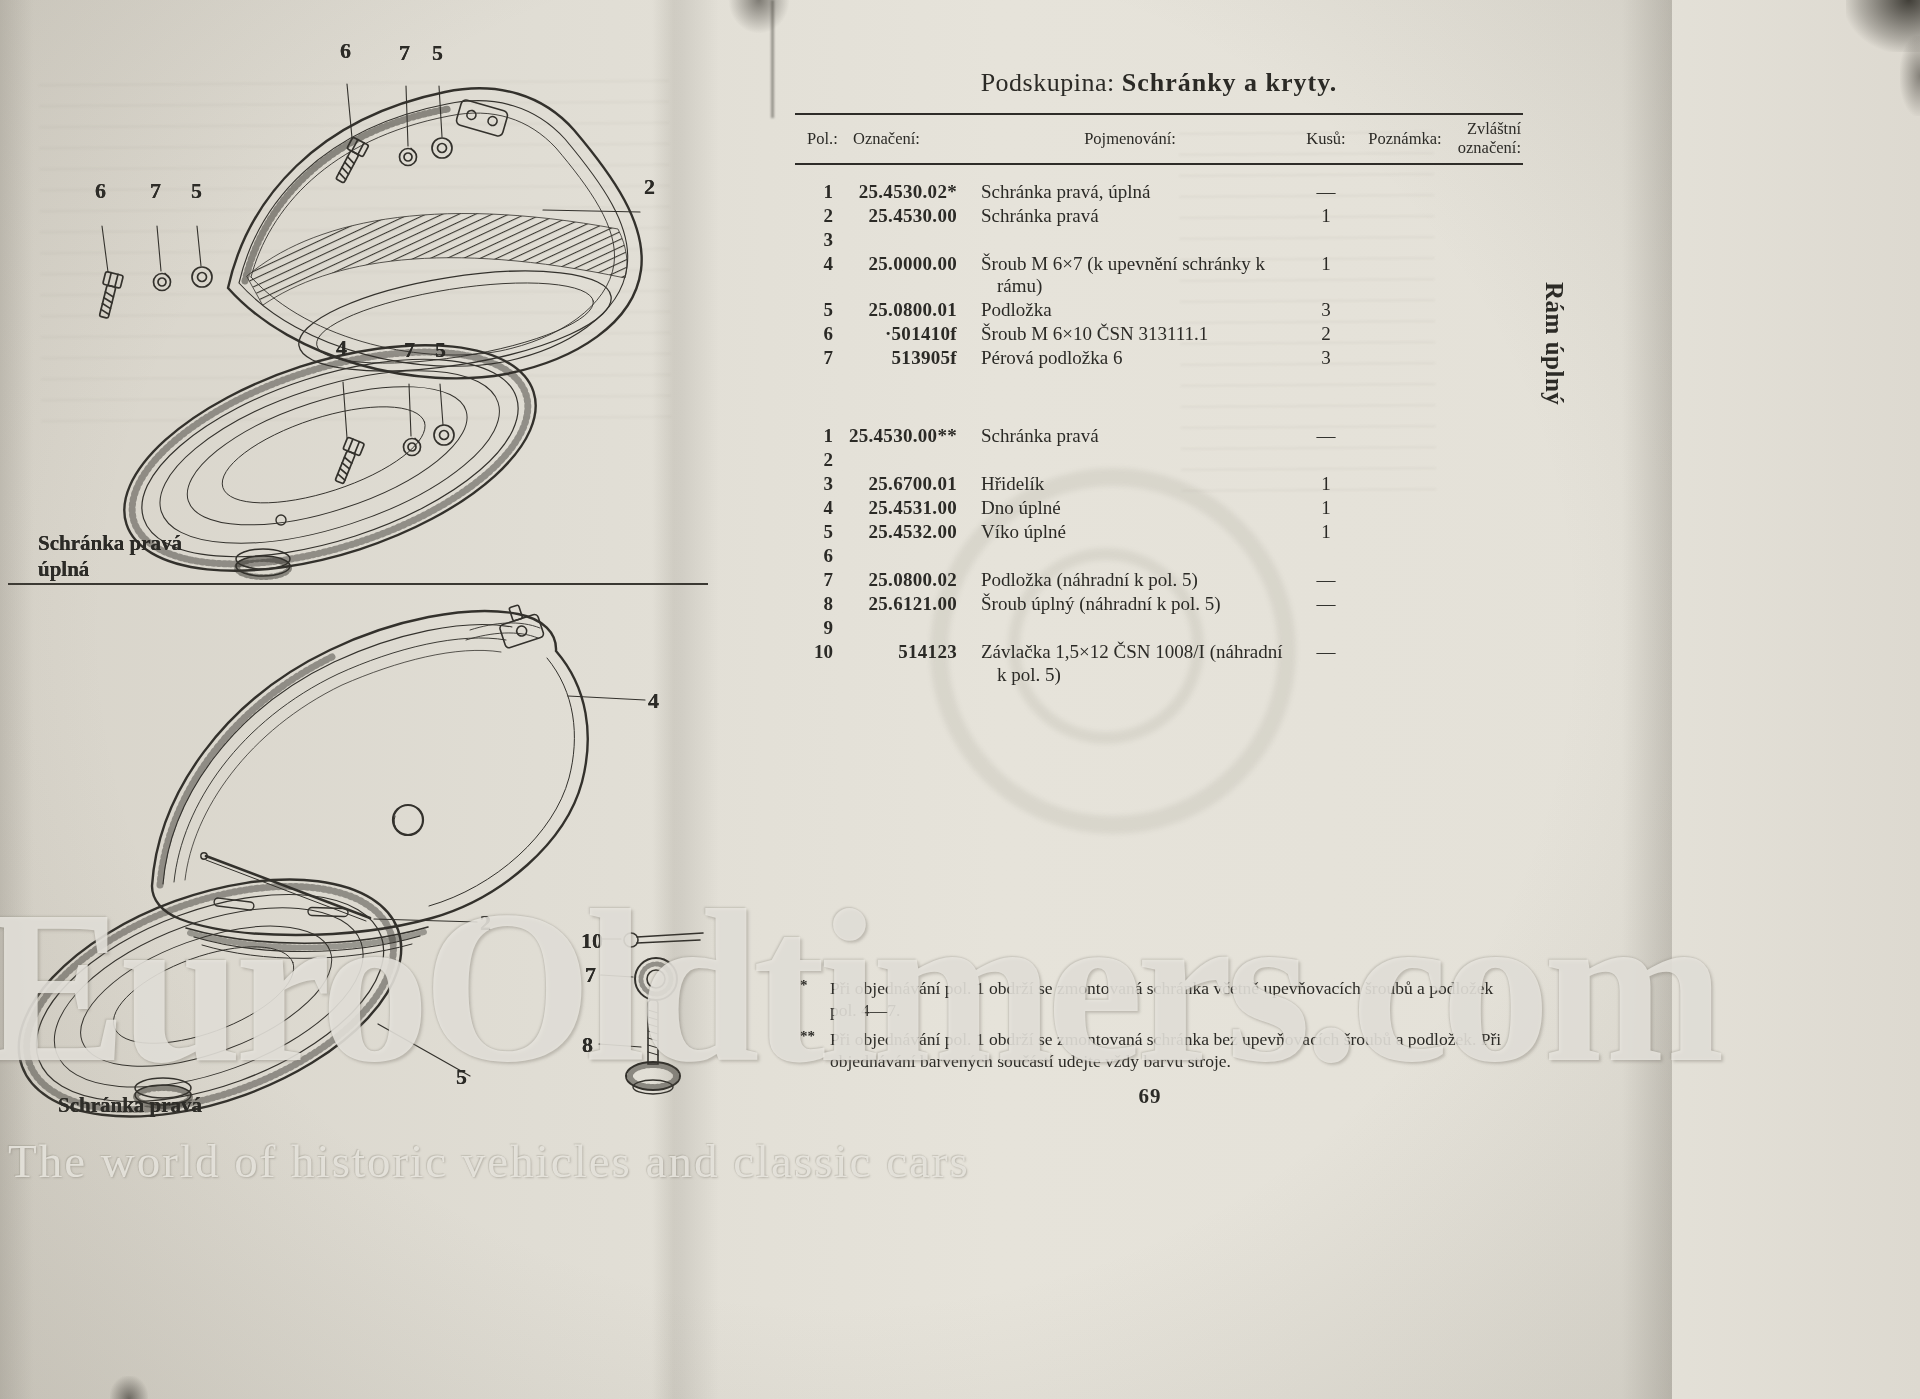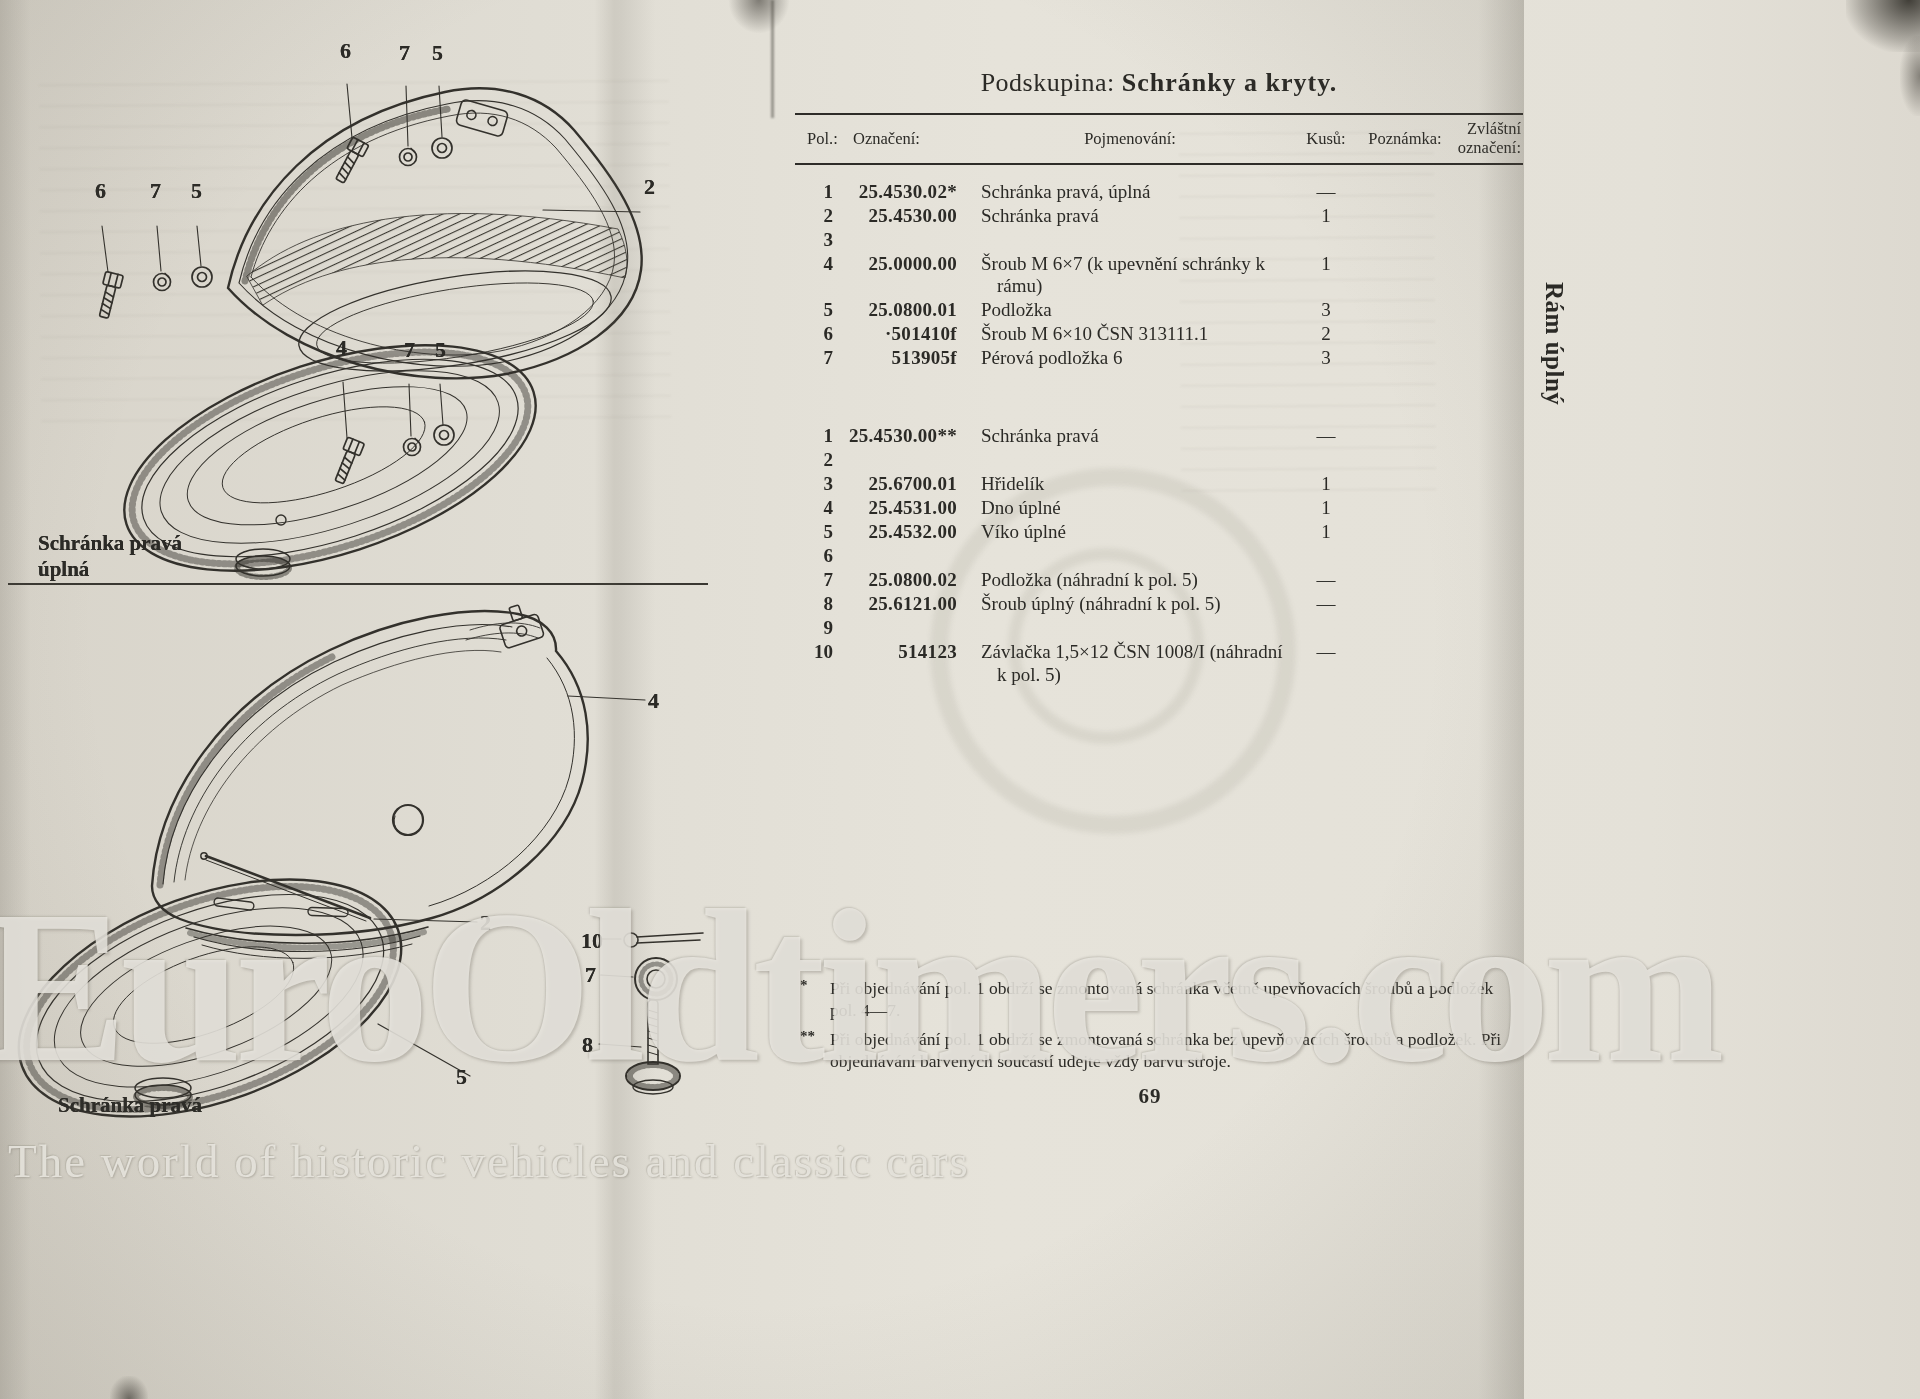--- a/index.html
+++ b/index.html
@@ -3,21 +3,21 @@
 <meta charset="utf-8">
 <style>
   html,body{margin:0;padding:0;}
   body{
     width:1920px;height:1399px;
     font-family:"Liberation Serif","DejaVu Serif",serif;
     color:#2b2a26;
     overflow:hidden;
     background:linear-gradient(90deg,#d8d4ca 0%,#e0ddd4 28%,#e6e3da 52%,#e4e1d8 86%,#ddd9d0 100%);
   }
-  .page{position:relative;width:1524px;height:1399px;}
+  .page{position:relative;width:1672px;height:1399px;}
 
   
   .vignette{position:absolute;inset:0;z-index:40;pointer-events:none;
     background:
       radial-gradient(ellipse at 50% 45%, transparent 62%, rgba(100,95,82,0.16) 100%),
       linear-gradient(90deg, rgba(80,75,65,0.16) 0, transparent 2%),
       linear-gradient(270deg, rgba(80,75,65,0.20) 0, transparent 3%),
       linear-gradient(90deg, transparent 39%, rgba(95,90,78,0.14) 40.3%, rgba(60,56,48,0.10) 40.8%, transparent 43%);
   }
   .smudge{position:absolute;pointer-events:none;z-index:41;}

